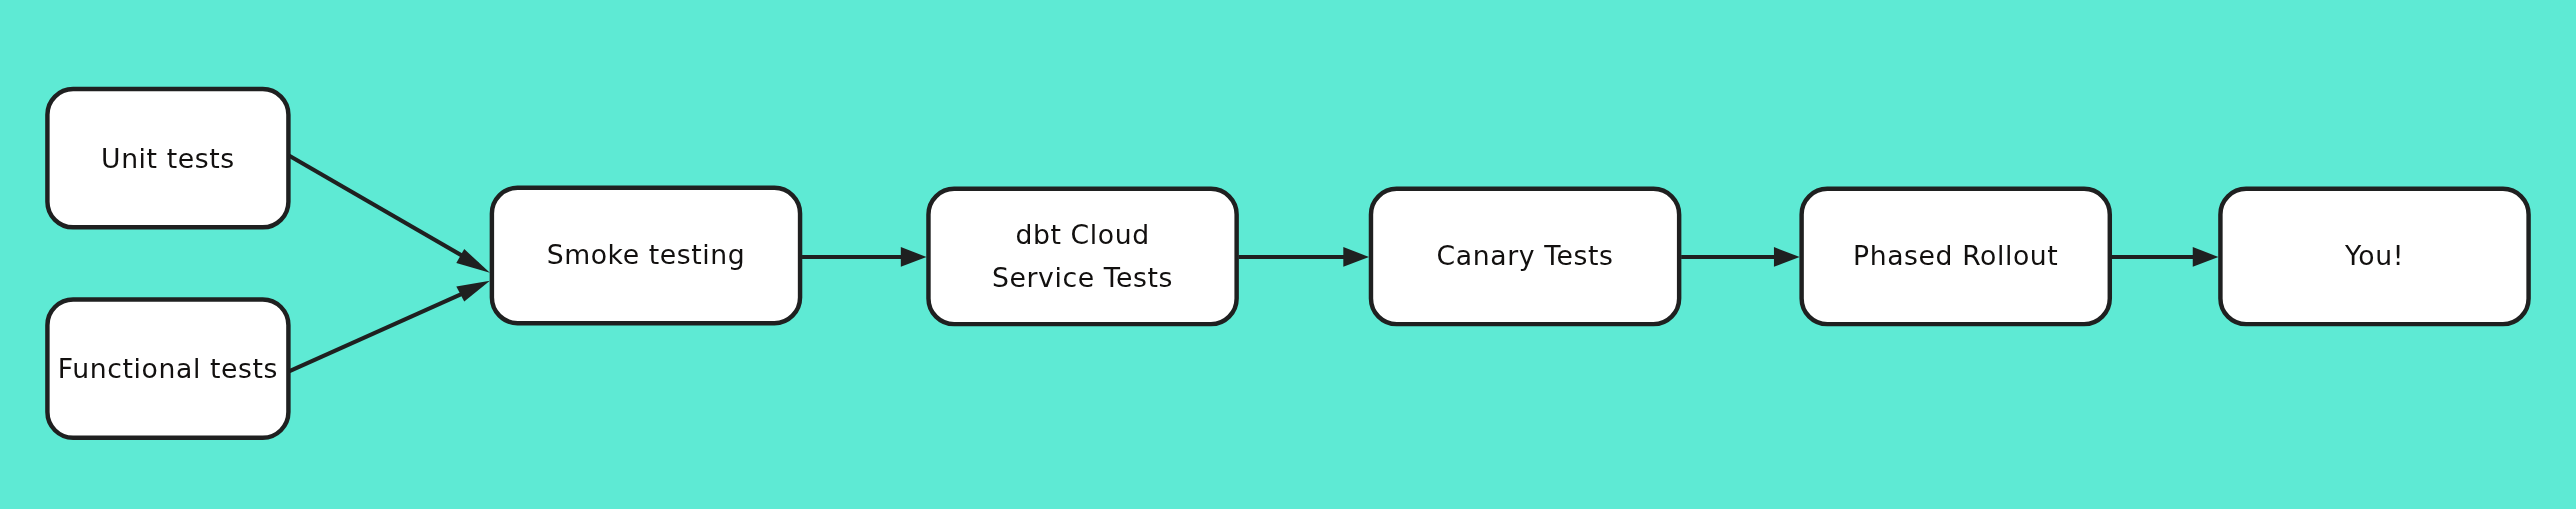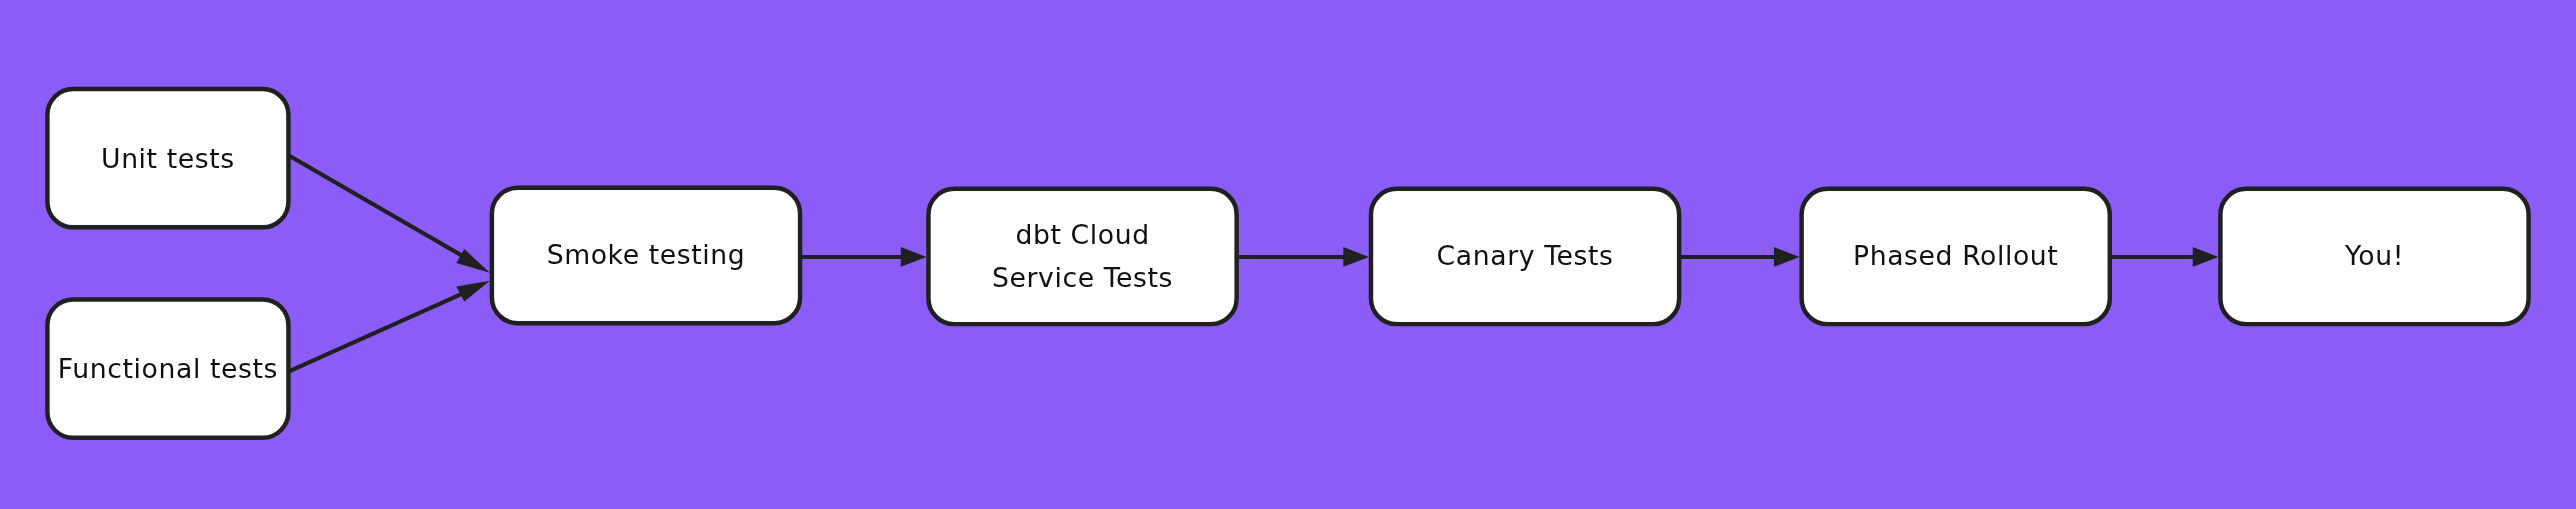--- a/index.html
+++ b/index.html
@@ -11,21 +11,21 @@
   body {
     width: 2576px;
     height: 510px;
     overflow: hidden;
     font-family: "DejaVu Sans", sans-serif;
   }
   #diagram-root {
     position: relative;
     width: 2576px;
     height: 510px;
-    background: #8b5cf6;
+    background: #5eead4;
   }
   svg.flow-canvas {
     position: absolute;
     top: 0;
     left: 0;
     width: 2576px;
     height: 510px;
     display: block;
   }
   .node-box {

